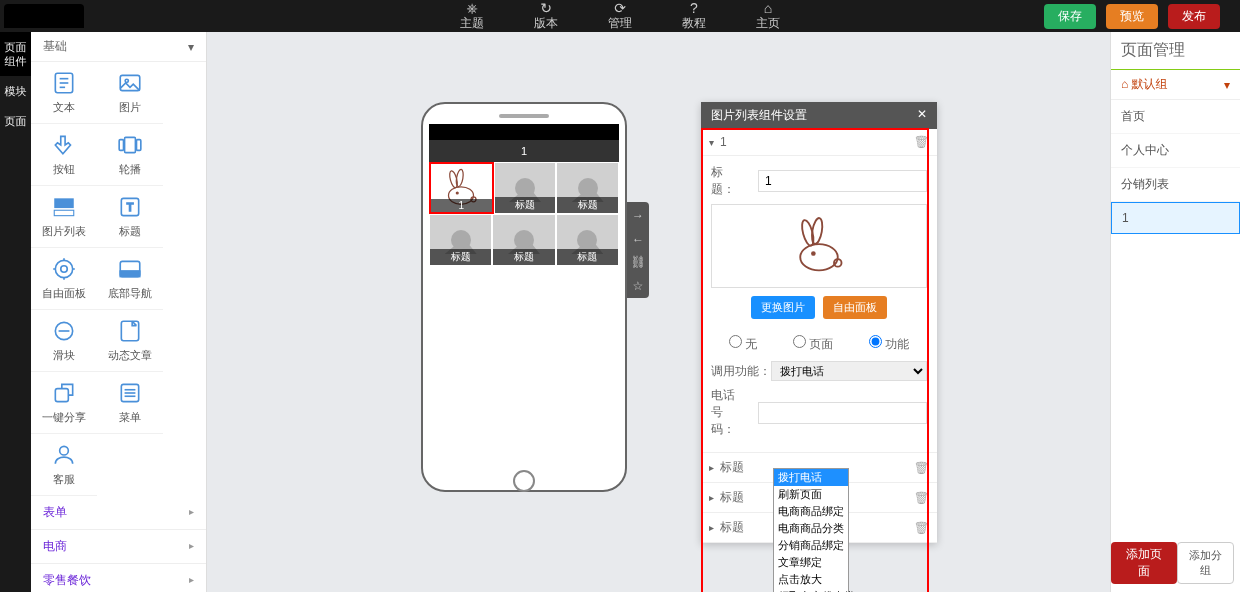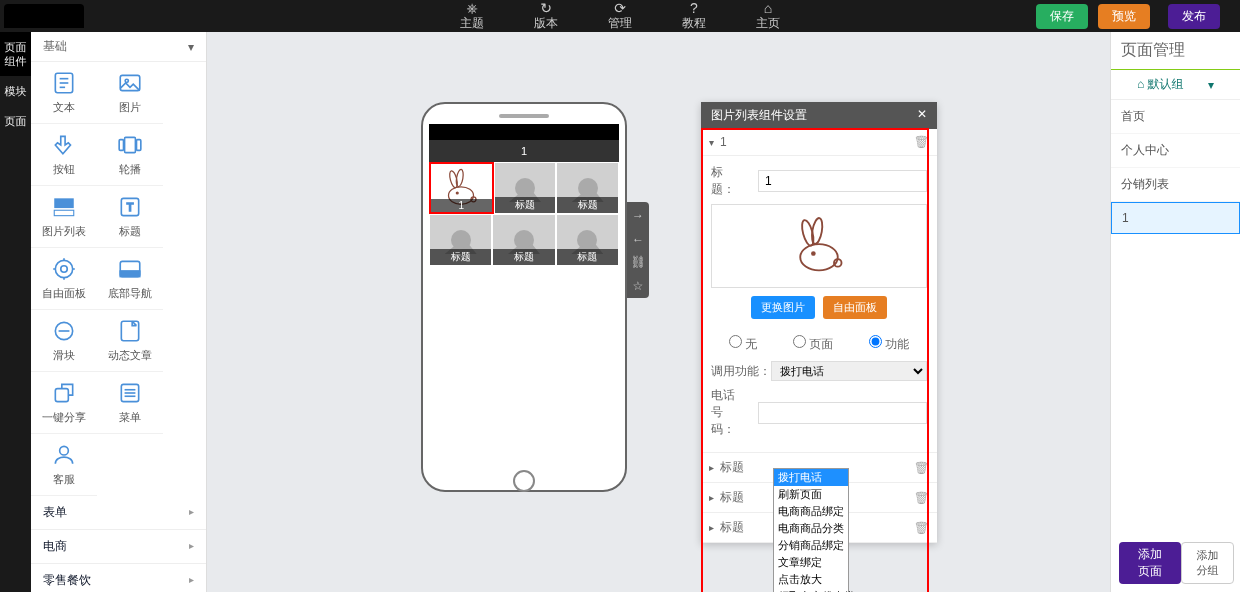--- a/index.html
+++ b/index.html
@@ -8,34 +8,34 @@
 
 .topbar { height: 32px; background: #1a1a1a; display: flex; align-items: center; position: relative; }
 .topbar-logo { width: 80px; height: 24px; background: #000; margin-left: 4px; border-radius: 4px 4px 0 0; }
 .topnav { position: absolute; left: 50%; transform: translateX(-50%); display: flex; gap: 50px; }
 .topnav-item { color: #ccc; font-size: 12px; text-align: center; cursor: pointer; }
 .topnav-item .ticon { font-size: 14px; line-height: 14px; }
 .top-actions { position: absolute; right: 20px; display: flex; gap: 10px; }
 .btn { padding: 4px 14px; border-radius: 4px; font-size: 12px; color: #fff; border: none; cursor: pointer; }
 .btn-green { background: #27ae60; }
 .btn-orange { background: #e67e22; }
-.btn-blue { background: #4c1d95; margin-left: 8px; }
+.btn-blue { background: #b91c1c; }
 
 
 .leftrail { position: absolute; top: 32px; left: 0; width: 31px; height: 560px; background: #1a1a1a; color: #eee; font-size: 11px; }
 .leftrail-item { padding: 8px 4px; text-align: center; cursor: pointer; line-height: 14px; }
 .leftrail-item.active { background: #000; }
 
 
 .comp-panel { position: absolute; top: 32px; left: 31px; width: 176px; height: 560px; background: #fff; border-right: 1px solid #ddd; overflow: hidden; }
 .cat-header { display: flex; justify-content: space-between; align-items: center; padding: 6px 12px; font-size: 12px; color: #666; border-bottom: 1px solid #eee; cursor: pointer; }
 .comp-grid { display: flex; flex-wrap: wrap; }
 .comp-item { width: 66px; height: 62px; display: flex; flex-direction: column; align-items: center; justify-content: center; font-size: 11px; color: #555; border-bottom: 1px solid #f0f0f0; cursor: pointer; }
 .comp-icon { width: 26px; height: 26px; margin-bottom: 4px; }
-.cat-row { display: flex; justify-content: space-between; padding: 8px 12px; font-size: 12px; color: #0f172a; border-bottom: 1px solid #eee; cursor: pointer; }
+.cat-row { display: flex; justify-content: space-between; padding: 8px 12px; font-size: 12px; color: #6d28d9; border-bottom: 1px solid #eee; cursor: pointer; }
 
 
 .canvas { position: absolute; top: 32px; left: 231px; right: 130px; bottom: 0; }
 .phone { position: absolute; left: 190px; top: 70px; width: 206px; height: 390px; background: #fff; border: 2px solid #666; border-radius: 24px; padding: 8px 6px 12px; }
 .phone-speaker { width: 50px; height: 4px; background: #aaa; border-radius: 3px; margin: 2px auto 6px; }
 .phone-screen { width: 100%; height: 340px; background: #fff; overflow: hidden; }
 .phone-status { height: 16px; background: #000; }
 .phone-nav { height: 22px; background: #333; color: #fff; font-size: 11px; text-align: center; line-height: 22px; }
 .tile-row { display: flex; }
 .tile { flex: 1; height: 52px; background: #d0d0d0; border: 1px solid #fff; position: relative; display: flex; align-items: center; justify-content: center; }
@@ -68,21 +68,21 @@
 .sel-row select { flex: 1; border: 1px solid #ddd; padding: 2px 4px; font-size: 11px; }
 
 
 .dropdown { position: absolute; left: 542px; top: 436px; width: 76px; background: #fff; border: 1px solid #999; font-size: 11px; z-index: 100; max-height: 220px; overflow: visible; }
 .dropdown-item { padding: 1px 4px; cursor: pointer; white-space: nowrap; }
 .dropdown-item.sel { background: #1e90ff; color: #fff; }
 
 
 .page-panel { position: absolute; top: 32px; right: 0; width: 130px; height: 560px; background: #fff; border-left: 1px solid #ddd; }
 .pp-title { padding: 8px 10px; font-size: 16px; color: #666; border-bottom: 1px solid #84cc16; }
-.pp-group { padding: 6px 26px; font-size: 12px; color: #0f766e; display: flex; align-items: center; justify-content: space-between; border-bottom: 1px solid #eee; cursor: pointer; }
+.pp-group { padding: 6px 10px; font-size: 12px; color: #c2410c; display: flex; align-items: center; justify-content: space-between; border-bottom: 1px solid #eee; cursor: pointer; }
 .pp-item { padding: 8px 10px; font-size: 12px; color: #555; border-bottom: 1px solid #f5f5f5; cursor: pointer; }
 .pp-item.active { background: #e6f4ff; border: 1px solid #1890ff; }
 .pp-footer { position: absolute; bottom: 8px; right: 6px; display: flex; }
 .btn-outline { background: #fff; border: 1px solid #ccc; color: #555; padding: 5px 10px; border-radius: 4px; font-size: 11px; cursor: pointer; }
 
 
 .bunny-svg { width: 60px; height: 60px; }
 .bunny-svg-sm { width: 40px; height: 40px; }
 
 .chev-icon::before { content: '▸'; font-size: 10px; color: #999; }

